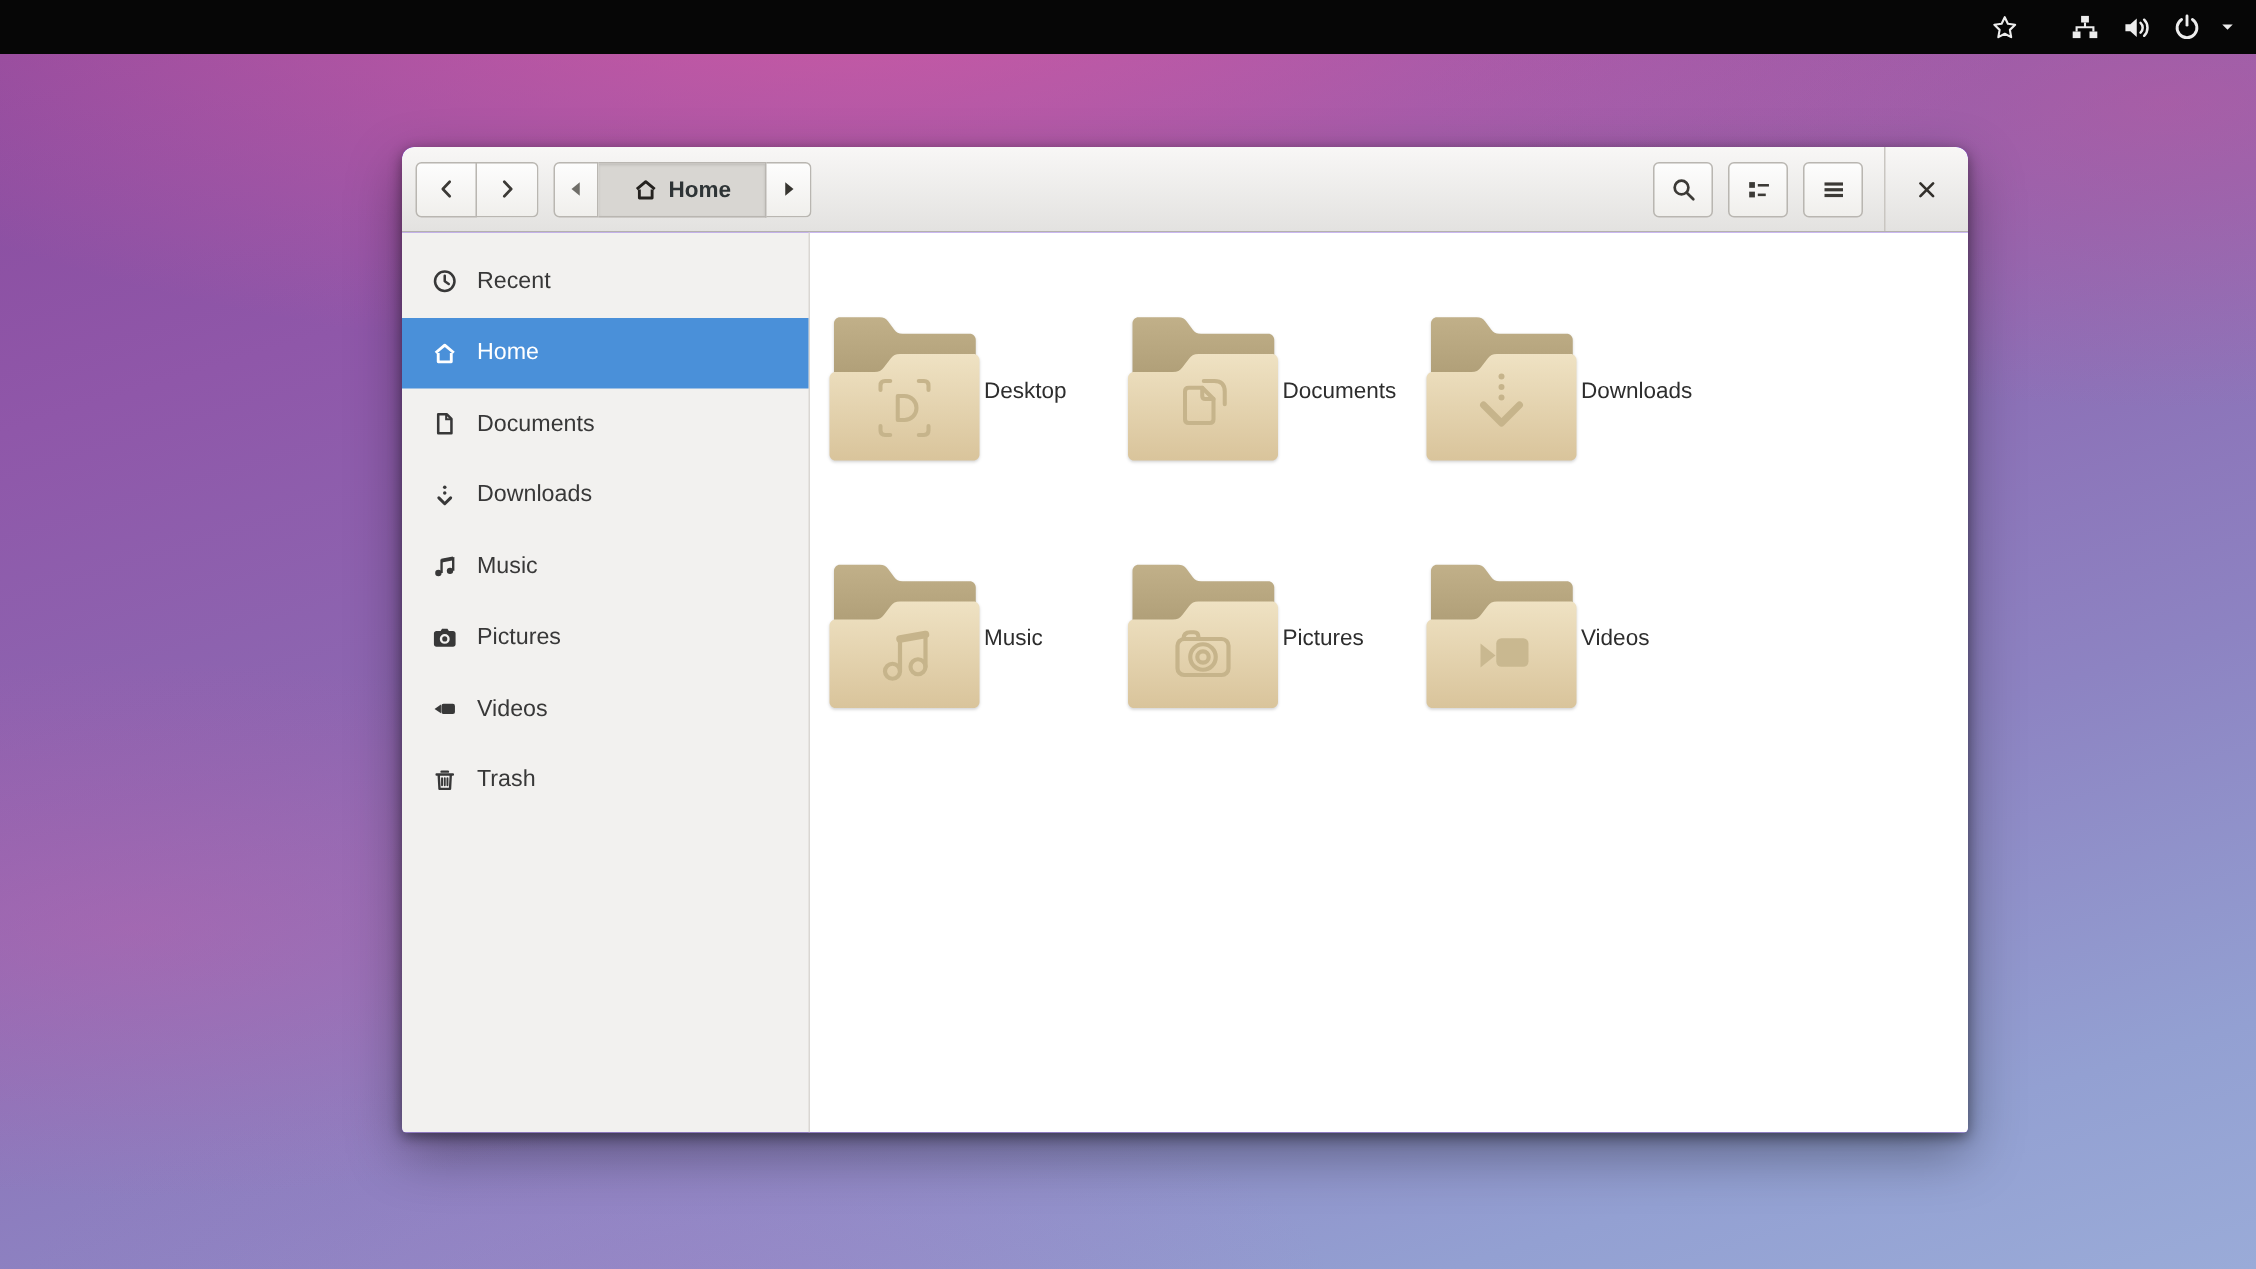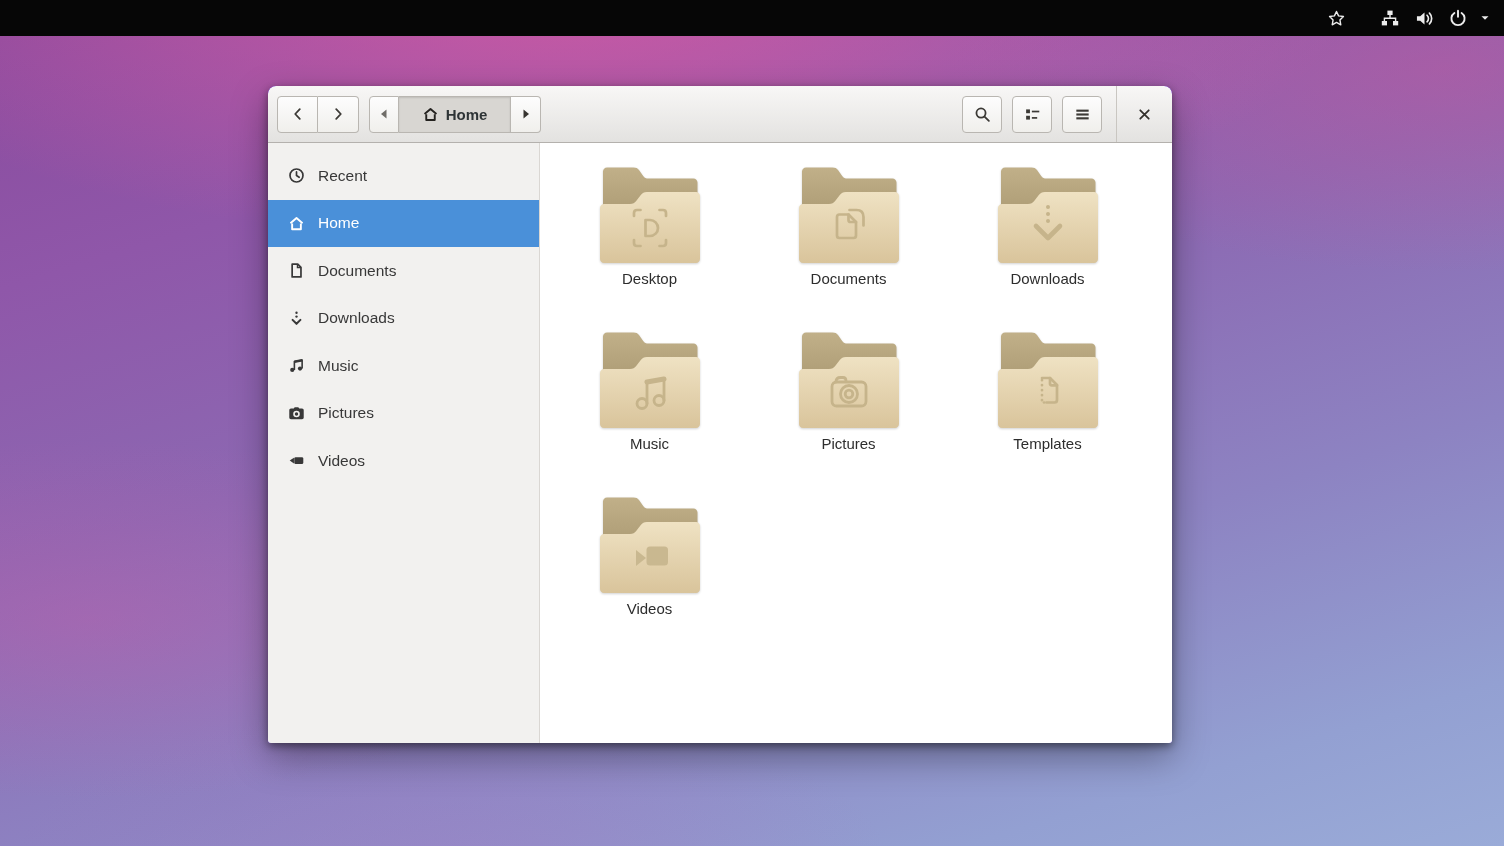--- a/index.html
+++ b/index.html
@@ -25,21 +25,21 @@
   }
   .tray{display:flex;align-items:center;padding-right:12px;}
   .tray .ticon{display:flex;align-items:center;justify-content:center;height:36px;cursor:default;}
   .tray svg{display:block;}
   .t-star{margin-right:34px;}
   .t-net{margin-right:14px;}
   .t-vol{margin-right:13px;}
   .t-pow{margin-right:10px;}
   
   .window{
-    position:absolute;left:268px;top:86px;width:904px;height:657px;
+    position:absolute;left:268px;top:98px;width:1044px;height:657px;
     border-radius:8px 8px 3px 3px;
     box-shadow:0 3px 9px rgba(0,0,0,.45),0 14px 36px rgba(0,0,0,.35);
     background:#8b5cf6;z-index:10;overflow:hidden;
   }
   .headerbar{
     height:57px;box-sizing:border-box;
     background:linear-gradient(#f8f7f6,#e3e2e0);
     border-bottom:1px solid #b4b1ad;
     border-radius:8px 8px 0 0;
     display:flex;align-items:center;padding:0 9px;
@@ -74,21 +74,21 @@
   }
   .side-item{
     height:47.5px;display:flex;align-items:center;padding-left:19px;
     color:#383838;font-size:15.5px;cursor:pointer;
   }
   .side-item .side-icon{width:18px;height:18px;margin-right:13px;display:flex;align-items:center;justify-content:center;}
   .side-item .side-icon svg{width:17px;height:17px;display:block;}
   .side-item.selected{background:#4a90d9;color:#ffffff;}
   .content{flex:1;background:#ffffff;padding:20px 0 0 10px;box-sizing:border-box;}
   .grid{display:grid;grid-template-columns:repeat(3,199px);grid-auto-rows:165px;}
-  .cell{display:flex;flex-direction:column;align-items:center;cursor:pointer;}
+  .cell{display:flex;flex-direction:row;align-items:center;cursor:pointer;}
   .cell svg.ficon{width:106px;height:100px;margin-top:2px;filter:drop-shadow(0 1px 1px rgba(0,0,0,.18));}
   .flabel{margin-top:5px;font-size:15px;color:#2d2d2d;}
 </style>
 </head>
 <body>
 
 <svg width="0" height="0" style="position:absolute" aria-hidden="true">
   <defs>
     <linearGradient id="gTanB" x1="0" y1="0" x2="0" y2="1">
       <stop offset="0" stop-color="#c1b089"></stop>
@@ -274,20 +274,29 @@
         </div>
         <div class="side-item">
           <span class="side-icon">
             <svg viewBox="0 0 16 16" fill="currentColor">
               <path d="M1.6 8.1 5.6 5.4v5.4z"></path>
               <rect x="5.9" y="4.9" width="8.5" height="6.4" rx="1.3"></rect>
             </svg>
           </span>
           <span class="side-label">Videos</span>
         </div>
+        <div class="side-item">
+          <span class="side-icon">
+            <svg viewBox="0 0 16 16">
+              <path d="M6 2.3h4M2.9 4.1h10.2M4.2 4.1l.5 9h6.6l.5-9" fill="none" stroke="currentColor" stroke-width="1.5" stroke-linecap="round" stroke-linejoin="round"></path>
+              <path d="M6.3 6.4v4.4M8 6.4v4.4M9.7 6.4v4.4" stroke="currentColor" stroke-width="1.2" stroke-linecap="round"></path>
+            </svg>
+          </span>
+          <span class="side-label">Trash</span>
+        </div>
       </div>
     <div class="content">
       <div class="grid">
           <div class="cell">
             <svg class="ficon" viewBox="0 0 106 100">
               <path d="M10 2.5 H36.5 C39.2 2.5 40.7 3.3 42 5.1 L46.2 10.9 C47.5 12.7 49 13.5 51.7 13.5 H96.5 C98.7 13.5 100.5 15.3 100.5 17.5 V70 H6 V6.5 C6 4.3 7.8 2.5 10 2.5 Z" fill="url(#gTanB)"></path>
               <path d="M7 39 H33 C36 39 37.6 38.1 39.2 36 L43.8 30 C45.4 27.9 47 27 50 27 H99 C101.2 27 103 28.8 103 31 V94 C103 96.2 101.2 98 99 98 H7 C4.8 98 3 96.2 3 94 V43 C3 40.8 4.8 39 7 39 Z" fill="url(#gTanF)"></path>
               <g stroke="#c6b48b" stroke-width="2.7" fill="none" stroke-linecap="round" stroke-linejoin="round">
                 <path d="M37 51v-3q0-3 3-3h3.5"></path>
                 <path d="M62.5 45h3.5q3 0 3 3v3"></path>
@@ -346,33 +355,20 @@
                 <circle cx="53" cy="64" r="3.8"></circle>
                 <path d="M40 52q0-4.5 4.5-4.5h2.5q3 0 3 3.5"></path>
               </g>
             </svg>
             <div class="flabel">Pictures</div>
           </div>
           <div class="cell">
             <svg class="ficon" viewBox="0 0 106 100">
               <path d="M10 2.5 H36.5 C39.2 2.5 40.7 3.3 42 5.1 L46.2 10.9 C47.5 12.7 49 13.5 51.7 13.5 H96.5 C98.7 13.5 100.5 15.3 100.5 17.5 V70 H6 V6.5 C6 4.3 7.8 2.5 10 2.5 Z" fill="url(#gTanB)"></path>
               <path d="M7 39 H33 C36 39 37.6 38.1 39.2 36 L43.8 30 C45.4 27.9 47 27 50 27 H99 C101.2 27 103 28.8 103 31 V94 C103 96.2 101.2 98 99 98 H7 C4.8 98 3 96.2 3 94 V43 C3 40.8 4.8 39 7 39 Z" fill="url(#gTanF)"></path>
-              <g stroke="#c6b48b" stroke-width="2.7" fill="none" stroke-linecap="round" stroke-linejoin="round">
-                <path d="M47 48h8l7 7v15q0 2.5-2.5 2.5h-8"></path>
-                <path d="M55 48v5.5q0 1.8 1.8 1.8H62"></path>
-                <path d="M47 50v21" stroke-dasharray="0.2 4.8"></path>
-                <path d="M49 72.5h2.5" stroke-dasharray="0.2 4.8"></path>
-              </g>
-            </svg>
-            <div class="flabel">Templates</div>
-          </div>
-          <div class="cell">
-            <svg class="ficon" viewBox="0 0 106 100">
-              <path d="M10 2.5 H36.5 C39.2 2.5 40.7 3.3 42 5.1 L46.2 10.9 C47.5 12.7 49 13.5 51.7 13.5 H96.5 C98.7 13.5 100.5 15.3 100.5 17.5 V70 H6 V6.5 C6 4.3 7.8 2.5 10 2.5 Z" fill="url(#gTanB)"></path>
-              <path d="M7 39 H33 C36 39 37.6 38.1 39.2 36 L43.8 30 C45.4 27.9 47 27 50 27 H99 C101.2 27 103 28.8 103 31 V94 C103 96.2 101.2 98 99 98 H7 C4.8 98 3 96.2 3 94 V43 C3 40.8 4.8 39 7 39 Z" fill="url(#gTanF)"></path>
               <g fill="#c9b890">
                 <path d="M39 55v16l10-8z"></path>
                 <rect x="49.5" y="51.5" width="21.5" height="19" rx="3.5"></rect>
               </g>
             </svg>
             <div class="flabel">Videos</div>
           </div>
         </div>
     </div>
   </div>

